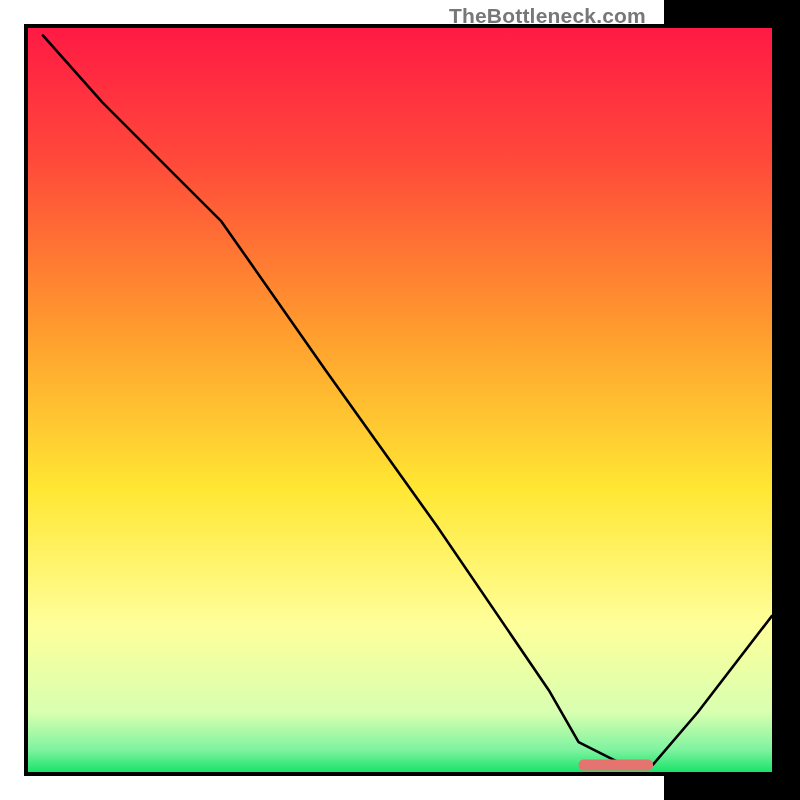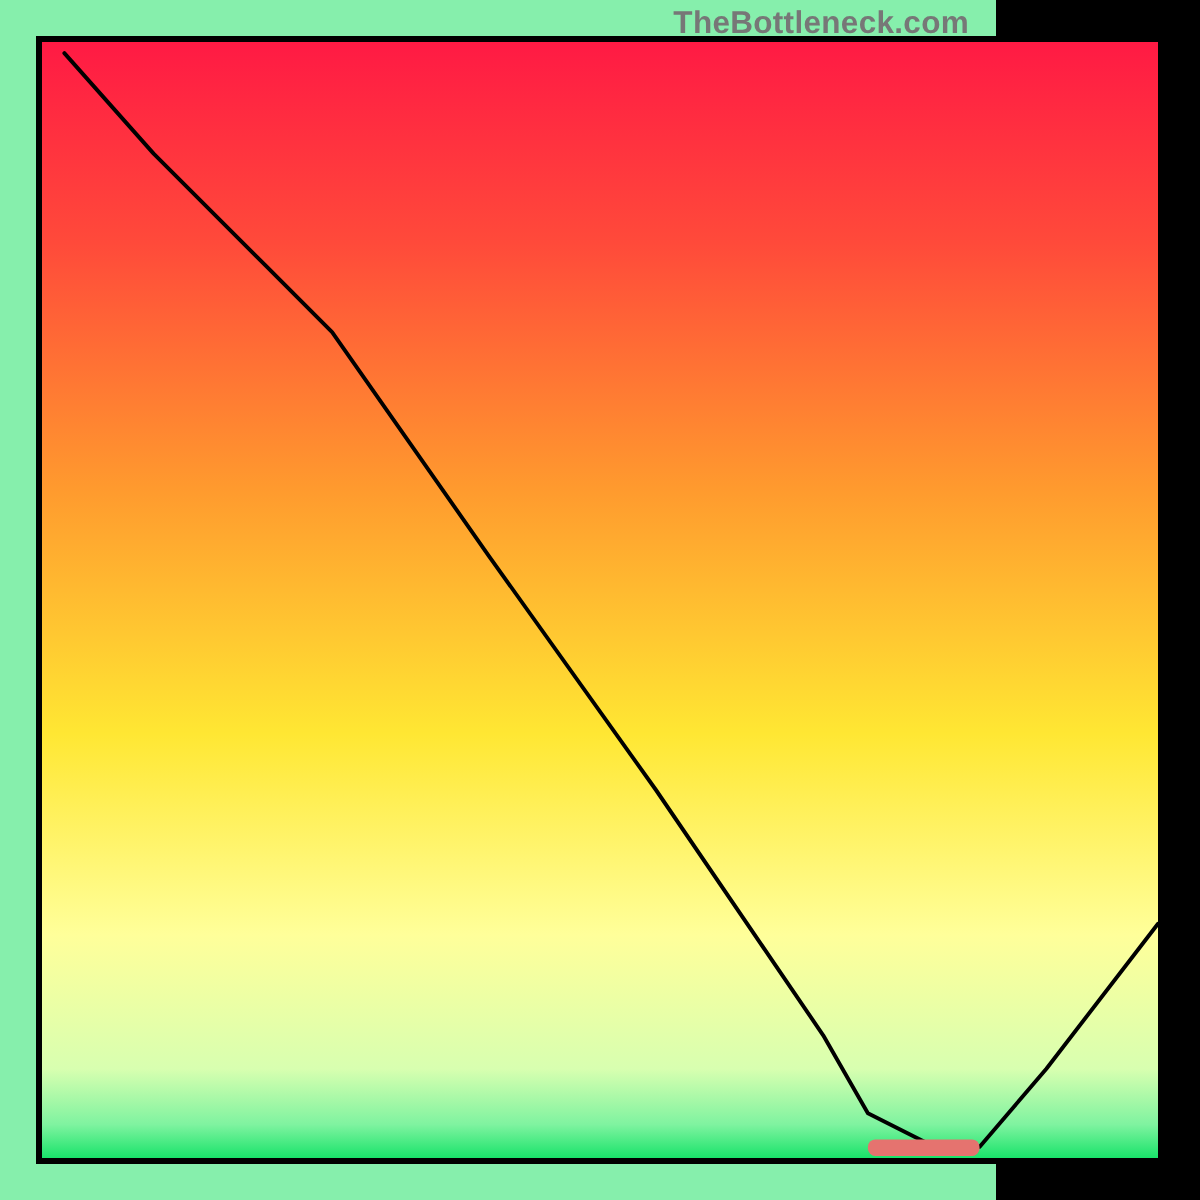--- a/index.html
+++ b/index.html
@@ -8,21 +8,21 @@
     width: 800px;
     height: 800px;
     background: #000;
     font-family: Arial, Helvetica, sans-serif;
     overflow: hidden;
   }
   .outer {
     position: relative;
     width: 664px;
     height: 800px;
-    background: #86efac;
+    background: #ffffff;
   }
   .watermark {
     position: absolute;
     top: 4px;
     right: 18px;
     color: #777;
     font-size: 21px;
     font-weight: 600;
     letter-spacing: 0.2px;
     user-select: none;

